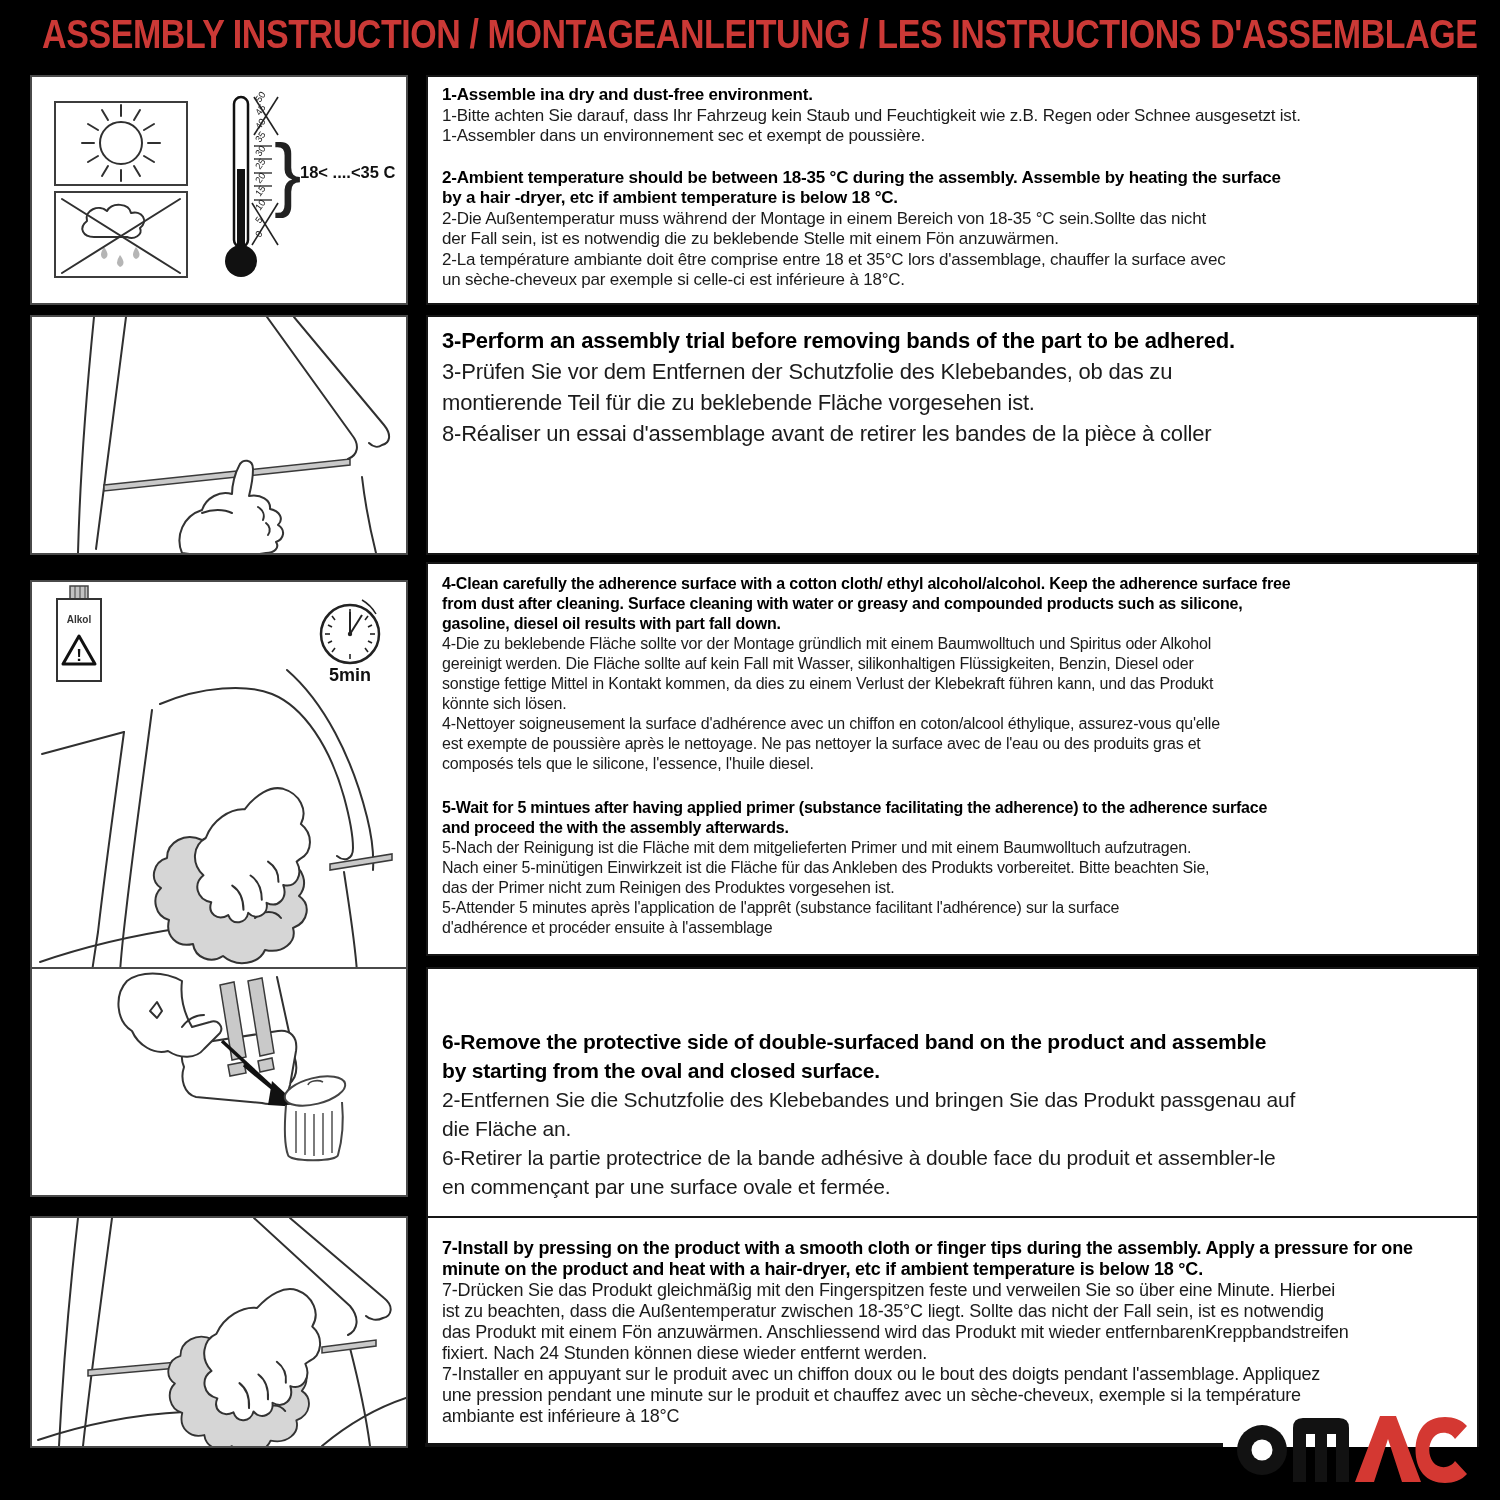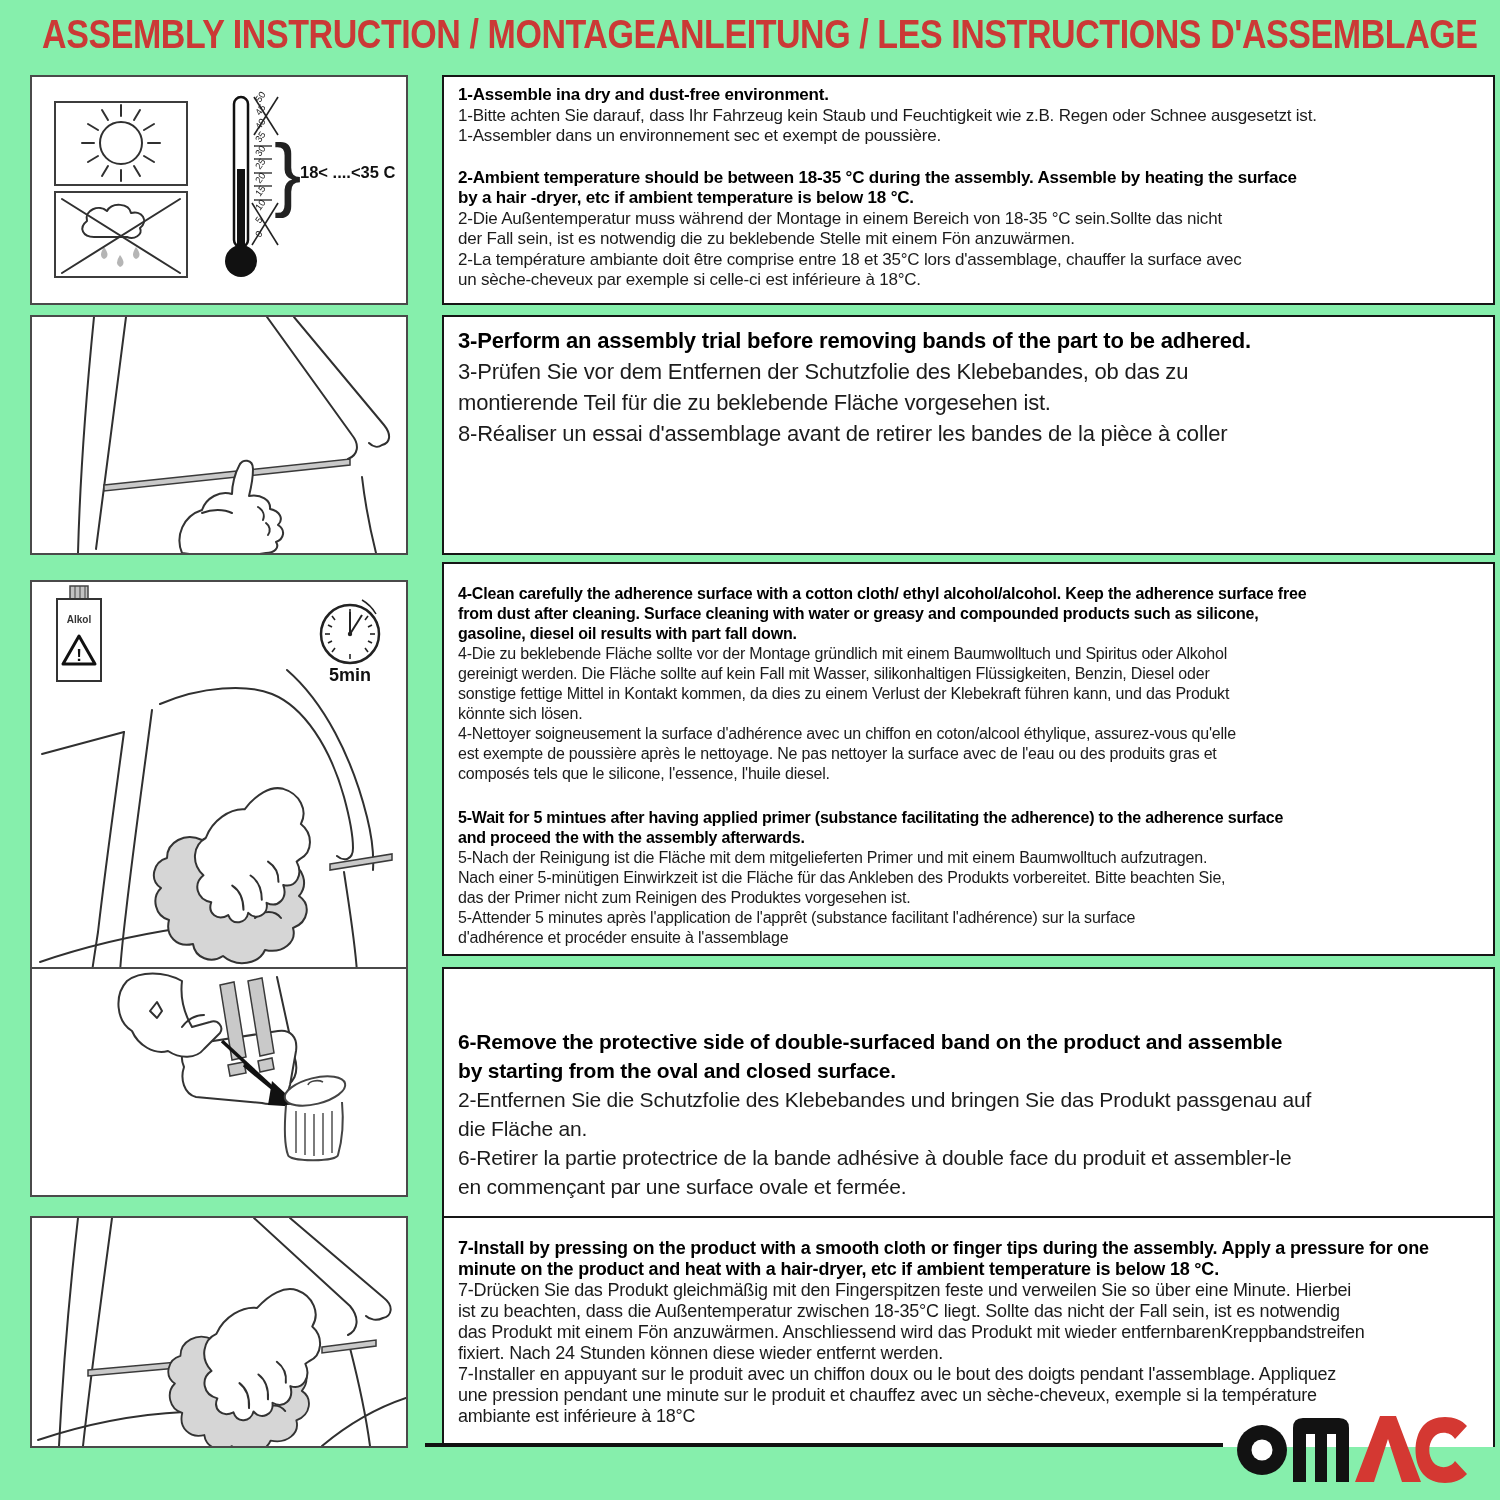--- a/index.html
+++ b/index.html
@@ -1,32 +1,32 @@
 <!DOCTYPE html>
 <html><head>
 <meta charset="utf-8">
 <style>
   html,body{margin:0;padding:0;background:#fff;}
-  .page{position:relative;width:1500px;height:1500px;background:#86efac;overflow:hidden;
+  .page{position:relative;width:1500px;height:1500px;background:#000000;overflow:hidden;
         font-family:"Liberation Sans",sans-serif;color:#1b1b1b;}
   .title{position:absolute;left:42px;top:12px;font-size:40px;font-weight:700;
          color:#cb3936;letter-spacing:-0.5px;white-space:nowrap;
          transform:scaleX(0.85);transform-origin:left center;}
   .art{position:absolute;left:30px;width:378px;border:2px solid #4a4a4a;
        background:#fff;box-sizing:border-box;}
   .art svg{display:block;width:100%;height:100%;}
-  .panel{position:absolute;left:442px;width:1053px;border:2px solid #161616;
+  .panel{position:absolute;left:426px;width:1053px;border:2px solid #161616;
          background:#fff;box-sizing:border-box;padding:8px 14px;display:flex;
          flex-direction:column;letter-spacing:-0.2px;}
   .panel p{margin:0;white-space:pre-line;}
   .panel .en{font-weight:700;color:#000;}
   
   .art.r1{top:75px;height:230px;}   .panel.r1{top:75px;height:230px;font-size:17px;line-height:20.5px;}
   .art.r2{top:315px;height:240px;}  .panel.r2{top:315px;height:240px;font-size:22px;line-height:31px;justify-content:flex-start;}
-  .art.r3{top:580px;height:394px;}  .panel.r3{top:562px;height:394px;font-size:16px;line-height:20px;padding-top:20px;}
+  .art.r3{top:580px;height:394px;}  .panel.r3{top:562px;height:394px;font-size:16px;line-height:20px;padding-top:10px;}
   .art.r4{top:967px;height:230px;}  .panel.r4{top:967px;height:294px;font-size:21px;line-height:29px;justify-content:center;}
   .art.r5{top:1216px;height:232px;} .panel.r5{top:1216px;height:231px;font-size:18px;line-height:21px;justify-content:center;border-bottom:none;}
   .panel.r1 .section + .section{margin-top:21px;}
   .panel.r3 .section + .section{margin-top:24px;}
   .bottom-rule{position:absolute;left:425px;top:1443px;width:798px;height:4px;background:#111;}
   .logo{position:absolute;left:1237px;top:1412px;width:232px;height:72px;}
   .lineart{stroke:#303030;stroke-width:2;fill:none;stroke-linecap:round;stroke-linejoin:round;}
   .grayfill{fill:#c9c9c9;stroke:#3a3a3a;stroke-width:1.5;}
   .clothfill{fill:#d6d6d6;stroke:#333;stroke-width:2;stroke-linejoin:round;}
   .handfill{fill:#ffffff;stroke:#333;stroke-width:2;stroke-linejoin:round;}

